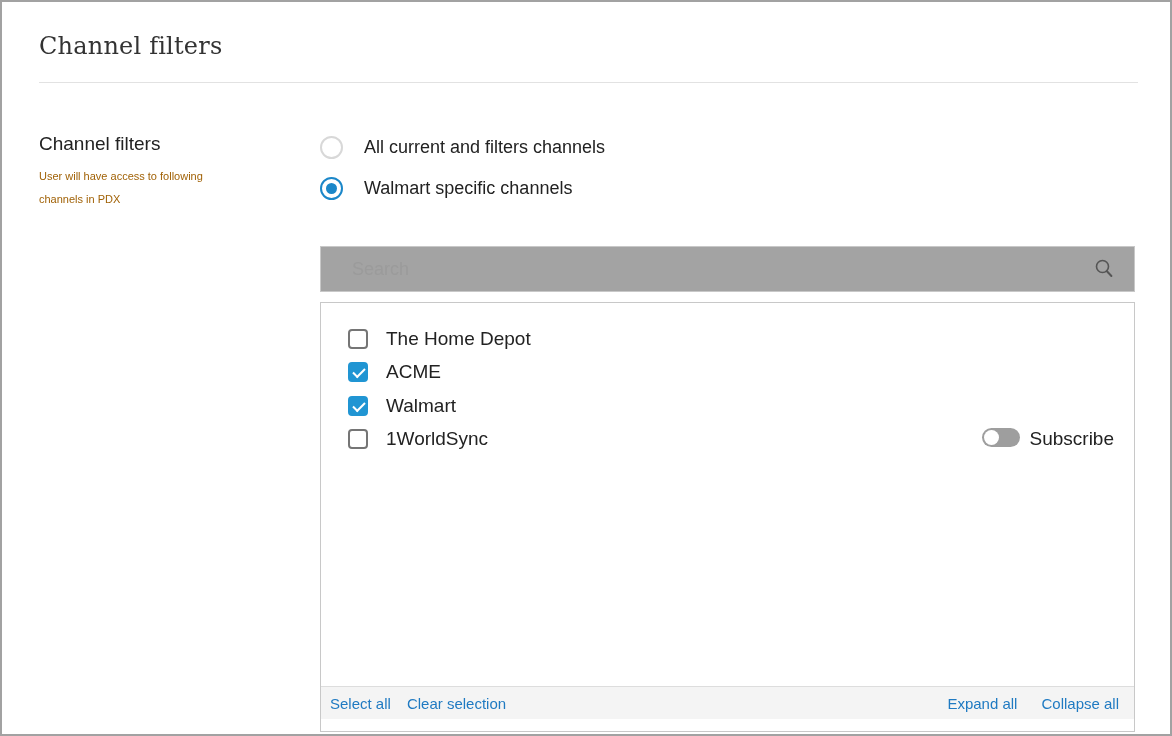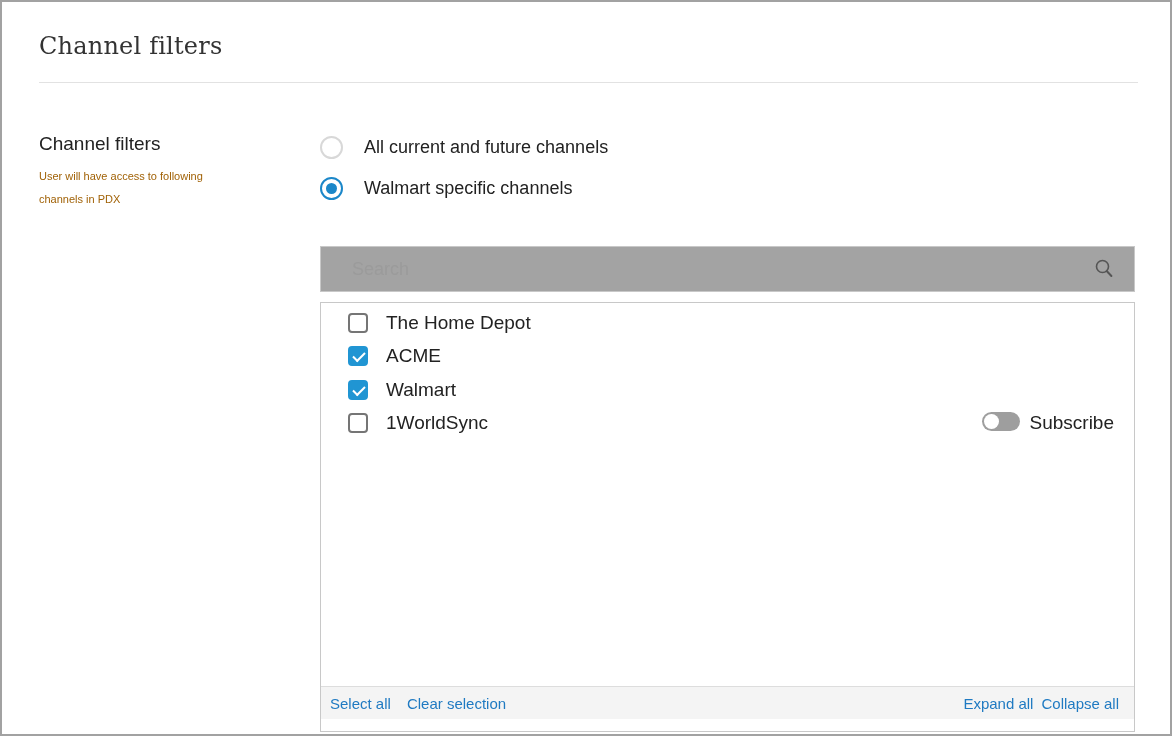--- a/index.html
+++ b/index.html
@@ -119,21 +119,21 @@
   .search-input::placeholder { color: #9b9b9b; opacity: 1; }
   .search-icon { flex: 0 0 auto; display: block; }
 
   .list-panel {
     position: relative;
     margin-top: 10px;
     width: 815px;
     height: 430px;
     border: 1px solid #c8c8c8;
     background: #fff;
-    padding-top: 3px;
+    padding-top: 19px;
   }
 
   .channel-row {
     height: 33.5px;
     display: flex;
     align-items: center;
     padding: 0 20px 0 27px;
   }
   .checkbox {
     width: 20px;
@@ -203,21 +203,21 @@
     right: 0;
     bottom: 12px;
     height: 33px;
     background: #f4f4f4;
     border-top: 1px solid #dddddd;
     display: flex;
     align-items: center;
     padding: 0 15px 0 9px;
   }
   .footer-left { display: flex; align-items: center; gap: 16px; }
-  .footer-right { margin-left: auto; display: flex; align-items: center; gap: 8px; }
+  .footer-right { margin-left: auto; display: flex; align-items: center; gap: 24px; }
   .footer-link {
     font-size: 15px;
     color: #1f7ac2;
     text-decoration: none;
     cursor: pointer;
   }
 </style>
 </head>
 <body>
 
@@ -228,21 +228,21 @@
 
   <div class="sidebar">
     <div class="sidebar-label">Channel filters</div>
     <div class="sidebar-desc">User will have access to following channels in PDX</div>
   </div>
 
   <div class="main">
 
     <div class="radio-option">
       <div class="radio-control"></div>
-      <div class="radio-label">All current and future channels</div>
+      <div class="radio-label">All current and filters channels</div>
     </div>
 
     <div class="radio-option">
       <div class="radio-control selected"></div>
       <div class="radio-label">Walmart specific channels</div>
     </div>
 
     <div class="search-box">
       <input class="search-input" type="text" placeholder="Search" style="">
       <svg class="search-icon" width="24" height="24" viewBox="0 0 24 24">

